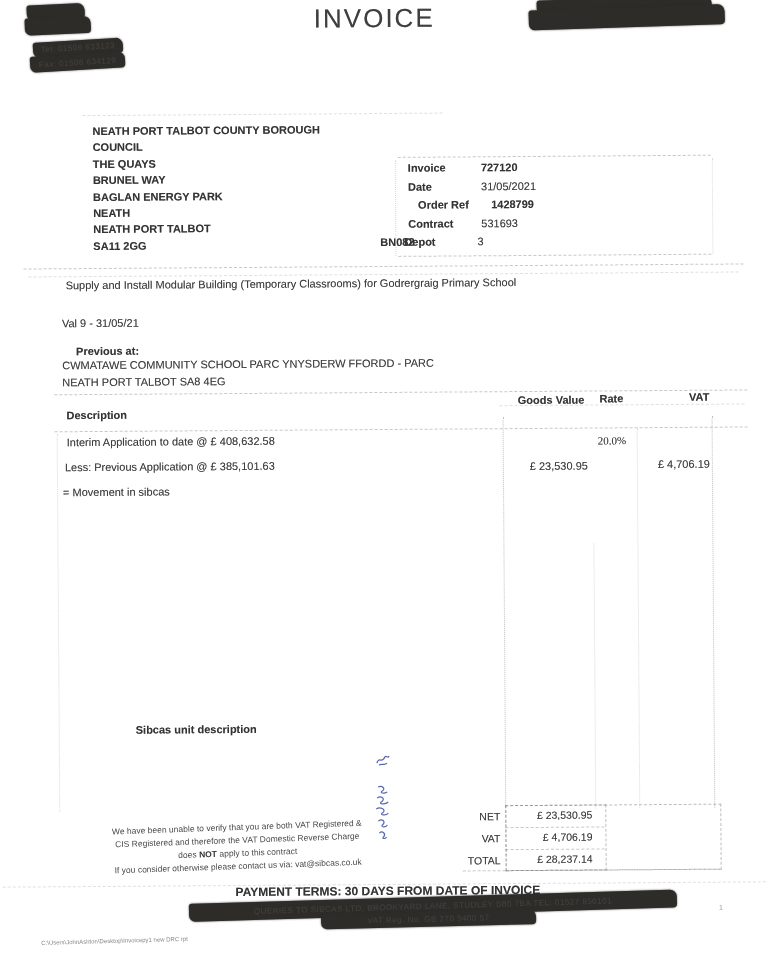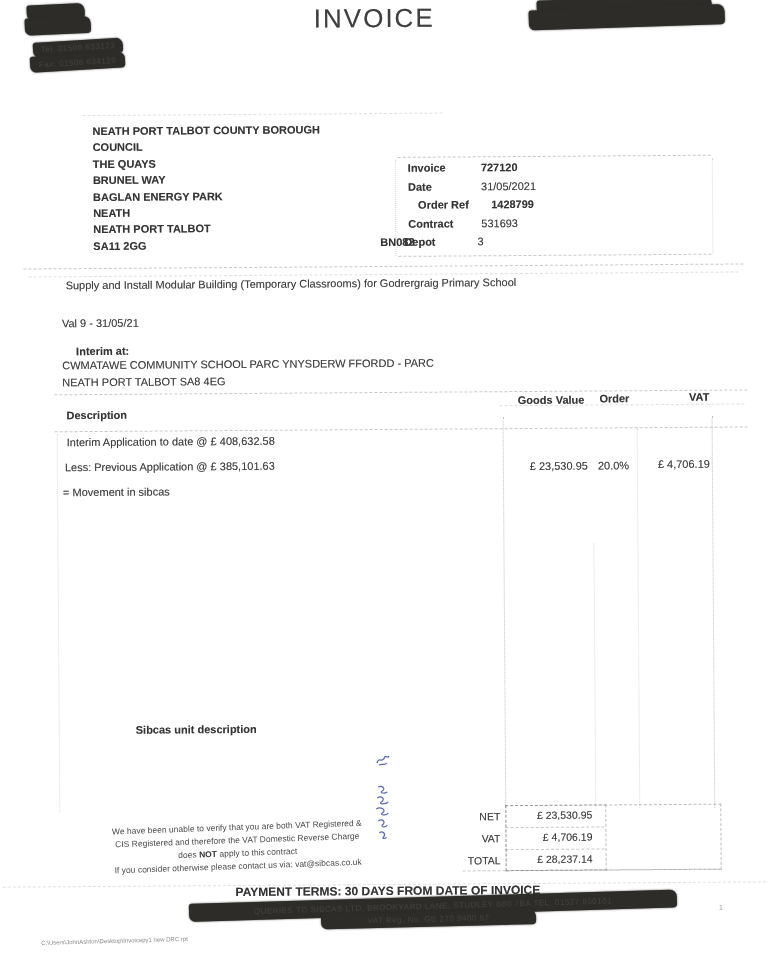--- a/index.html
+++ b/index.html
@@ -82,42 +82,42 @@
     <div class="t" style="left:406px; top:236px;">
       <span class="meta-label">Depot</span>
       <span>3</span>
     </div>
 
     <div class="hl" style="left:25px; top:266px; width:720px;"></div>
     <div class="hl hlf" style="left:30px; top:274px; width:710px;"></div>
 
     <div class="t" style="left:67px; top:277px;">Supply and Install Modular Building (Temporary Classrooms) for Godrergraig Primary School</div>
     <div class="t" style="left:63px; top:315px;">Val 9 - 31/05/21</div>
-    <div class="t b" style="left:77px; top:343px;">Interim at:</div>
+    <div class="t b" style="left:77px; top:343px;">Previous at:</div>
     <div class="t" style="left:63px; top:357px;">CWMATAWE COMMUNITY SCHOOL PARC YNYSDERW FFORDD - PARC</div>
     <div class="t" style="left:63px; top:374px;">NEATH PORT TALBOT SA8 4EG</div>
 
     <div class="hl" style="left:55px; top:392px; width:693px;"></div>
     <div class="t b rt" style="left:490px; top:395px; width:95px;">Goods Value</div>
-    <div class="t b" style="left:600px; top:394px;">Order</div>
+    <div class="t b" style="left:600px; top:394px;">Rate</div>
     <div class="t b rt" style="left:678px; top:393px; width:32px;">VAT</div>
     <div class="hl hlf" style="left:500px; top:406px; width:245px;"></div>
     <div class="t b" style="left:67px; top:407px;">Description</div>
     <div class="hl" style="left:55px; top:429px; width:693px;"></div>
 
     <div class="vl vlf" style="left:57px; top:432px; height:378px;"></div>
     <div class="vl" style="left:503px; top:418px; height:390px;"></div>
     <div class="vl vlf" style="left:593px; top:545px; height:265px;"></div>
     <div class="vl vlf" style="left:637px; top:430px; height:380px;"></div>
     <div class="vl" style="left:712px; top:418px; height:392px;"></div>
 
     <div class="t" style="left:67px; top:434px;">Interim Application to date @ £ 408,632.58</div>
     <div class="t" style="left:65px; top:459px;">Less: Previous Application @ £ 385,101.63</div>
     <div class="t rt" style="left:498px; top:461px; width:90px;">£ 23,530.95</div>
-    <div class="t" style="left:598px; top:461px;">20.0%</div>
+    <div class="t" style="left:598px; top:436px;font-family:Liberation Serif, serif;">20.0%</div>
     <div class="t rt" style="left:640px; top:460px; width:70px;">£ 4,706.19</div>
     <div class="t" style="left:63px; top:484px;">= Movement in sibcas</div>
     <div class="t b" style="left:102px; top:722px;margin-left:32px;">Sibcas unit description</div>
 
     <svg class="ink" style="left:372px; top:752px;" width="18" height="16" viewBox="0 0 18 16">
       <path d="M3 11 C5 4 8 12 11 5 C12 3 14 7 15 4 M5 13 C8 11 11 14 13 11" stroke="#3d4da0" stroke-width="1.3" fill="none" opacity="0.85"></path>
     </svg>
     <svg class="ink" style="left:368px; top:784px;" width="24" height="58" viewBox="0 0 24 58">
       <g stroke="#3d4da0" stroke-width="1.2" fill="none" opacity="0.85">
         <path d="M8 3 C12 1 16 5 12 7 C9 9 14 10 17 8"></path>

